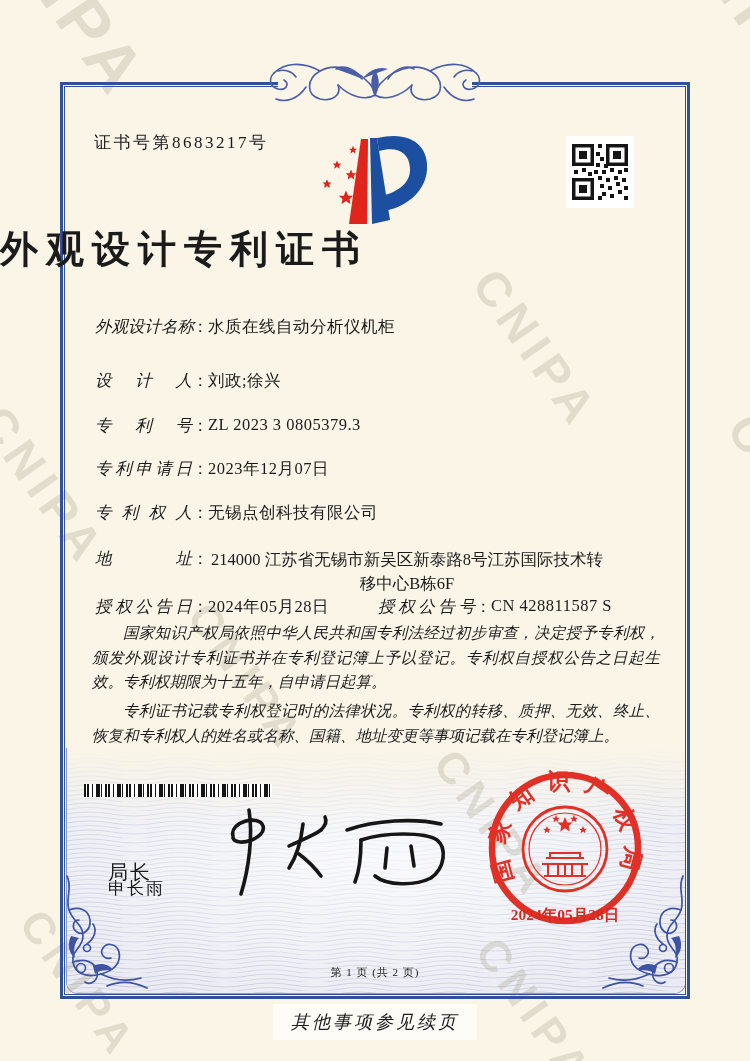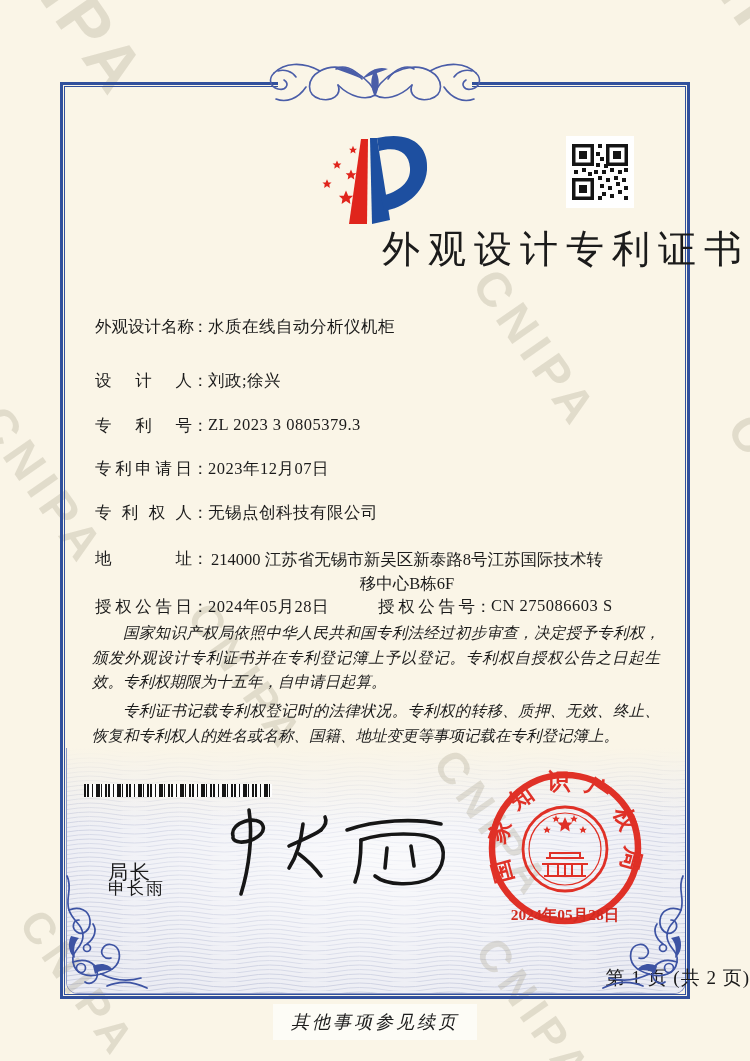--- a/index.html
+++ b/index.html
@@ -16,41 +16,41 @@
   .frame{position:absolute;left:60px;top:82px;width:624px;height:911px;border:3px solid #31509c;
          z-index:4;pointer-events:none;}
   .frame-inner{position:absolute;inset:1px;border:1px solid #31509c;}
   .orn-top{position:absolute;left:262px;top:57px;z-index:6;}
   .orn-bl{position:absolute;left:57px;top:874px;z-index:6;}
   .orn-br{position:absolute;left:597px;top:874px;z-index:6;transform:scaleX(-1);}
   .cert-number{position:absolute;left:94px;top:131px;font-size:17px;letter-spacing:2.5px;z-index:5;}
   .logo-svg{position:absolute;left:313px;top:130px;z-index:5;}
   .qr-box{position:absolute;left:566px;top:136px;width:68px;height:72px;background:#fff;z-index:5;
           display:flex;align-items:center;justify-content:center;}
-  .cert-title{position:absolute;left:0;top:224px;width:100%;text-align:right;font-size:38px;
-              font-weight:400;letter-spacing:8px;z-index:5;}
+  .cert-title{position:absolute;left:0;top:224px;width:100%;text-align:left;font-size:38px;
+              font-weight:700;letter-spacing:8px;z-index:5;}
   .frow{position:absolute;left:95px;font-size:16.5px;white-space:nowrap;z-index:5;}
-  .flabel{display:inline-block;width:97px;text-align:justify;text-align-last:justify;vertical-align:top;}
+  .flabel{display:inline-block;width:97px;text-align:justify;text-align-last:justify;vertical-align:top;font-style:italic;}
   .fcolon{display:inline-block;width:16px;vertical-align:top;}
   .fvalue{display:inline-block;vertical-align:top;letter-spacing:0.5px;}
   .fvalue.wrap{white-space:normal;width:398px;line-height:23.5px;letter-spacing:0;text-align:center;}
   .second-field{position:absolute;left:283px;top:0;white-space:nowrap;}
   .body-par{position:absolute;left:92px;width:568px;margin:0;text-align:justify;text-indent:2em;
             font-size:15.5px;line-height:24.5px;font-style:italic;font-weight:500;z-index:5;}
   .barcode{position:absolute;left:84px;top:784px;width:188px;height:13px;z-index:5;
            background:repeating-linear-gradient(90deg,#151515 0 2px,#fdfdfd 2px 3px,#151515 3px 5px,
            #fdfdfd 5px 8px,#151515 8px 9px,#fdfdfd 9px 12px,#151515 12px 16px,#fdfdfd 16px 17px,
            #151515 17px 18px,#fdfdfd 18px 21px);}
   .signer-title{position:absolute;left:108px;top:849px;font-size:20px;z-index:5;letter-spacing:2px;
                 font-family:"Liberation Sans","DejaVu Sans",sans-serif;margin-top:10px;}
   .signer-name{position:absolute;left:108px;top:877px;font-size:17px;z-index:5;letter-spacing:2px;
                font-family:"Liberation Sans","DejaVu Sans",sans-serif;}
   .sig-svg{position:absolute;left:215px;top:806px;z-index:5;}
   .seal-svg{position:absolute;left:478px;top:763px;z-index:7;opacity:0.93;}
-  .page-num{position:absolute;left:0;top:965px;width:100%;text-align:right;font-size:19px;
+  .page-num{position:absolute;left:0;top:965px;width:100%;text-align:center;font-size:11px;
             letter-spacing:1px;z-index:5;}
   .footer-note{position:absolute;left:0;top:1004px;width:100%;text-align:center;z-index:5;}
   .footer-note span{display:inline-block;background:rgba(255,255,253,0.65);padding:6px 18px;
             font-size:18px;font-style:italic;letter-spacing:3px;font-weight:500;}
 </style>
 </head>
 <body>
 
 <div class="page">
 
@@ -132,20 +132,21 @@
       <path d="M44,100 C56,106 70,108 84,104"></path>
       <path d="M50,112 C64,106 78,108 90,114"></path>
       <path d="M30,70 C38,64 40,56 36,50"></path>
       <circle cx="24" cy="94" r="4.5"></circle>
       <circle cx="30" cy="74" r="3.5"></circle>
     </g>
     <path d="M14,62 C10,70 12,80 18,84 C16,74 18,68 22,64 Z" fill="#3d53a3"></path>
     <path d="M36,92 C44,88 52,90 56,96 C48,96 42,96 38,100 Z" fill="#3d53a3"></path>
   </svg>
 
+  <div class="cert-number">证书号第8683217号</div>
 
   <svg class="logo-svg" width="122" height="104" xmlns="http://www.w3.org/2000/svg">
     <defs>
       <path id="ust" d="M0,-1 L0.294,-0.309 L0.951,-0.309 L0.476,0.118 L0.588,0.809 L0,0.4 L-0.588,0.809 L-0.476,0.118 L-0.951,-0.309 L-0.294,-0.309 Z"></path>
     </defs>
     <polygon points="48,9 55,9 54,94 36,94" fill="#e0251c"></polygon>
     <polygon points="57,8 64,8 77,90 59,94" fill="#1d4fa0"></polygon>
     <path d="M64,8 C98,0 116,16 114,40 C112,64 90,78 71,81 L68,66 C86,62 98,52 97,38 C96,22 84,16 66,21 Z" fill="#1d4fa0"></path>
     <use href="#ust" transform="translate(40,20) scale(4.2)" fill="#e0251c"></use>
     <use href="#ust" transform="translate(24,35) scale(4.6)" fill="#e0251c"></use>
@@ -211,21 +212,21 @@
   </div>
   <div class="frow" style="top:502px">
     <span class="flabel">专利权人</span><span class="fcolon">：</span><span class="fvalue">无锡点创科技有限公司</span>
   </div>
   <div class="frow" style="top:548px">
     <span class="flabel">地址</span><span class="fcolon">：</span><span class="fvalue wrap">214000 江苏省无锡市新吴区新泰路8号江苏国际技术转移中心B栋6F</span>
   </div>
   <div class="frow" style="top:596px">
     <span class="flabel">授权公告日</span><span class="fcolon">：</span><span class="fvalue">2024年05月28日</span>
     <span class="second-field">
-      <span class="flabel">授权公告号</span><span class="fcolon">：</span><span class="fvalue">CN 275086603 S</span>
+      <span class="flabel">授权公告号</span><span class="fcolon">：</span><span class="fvalue">CN 428811587 S</span>
     </span>
   </div>
 
   <p class="body-par" style="top:699px">专利证书记载专利权登记时的法律状况。专利权的转移、质押、无效、终止、恢复和专利权人的姓名或名称、国籍、地址变更等事项记载在专利登记簿上。</p>
   <p class="body-par" style="top:621px">国家知识产权局依照中华人民共和国专利法经过初步审查，决定授予专利权，颁发外观设计专利证书并在专利登记簿上予以登记。专利权自授权公告之日起生效。专利权期限为十五年，自申请日起算。</p>
 
   <div class="barcode"></div>
 
   <div class="signer-title">局长</div>
   <div class="signer-name">申长雨</div>

